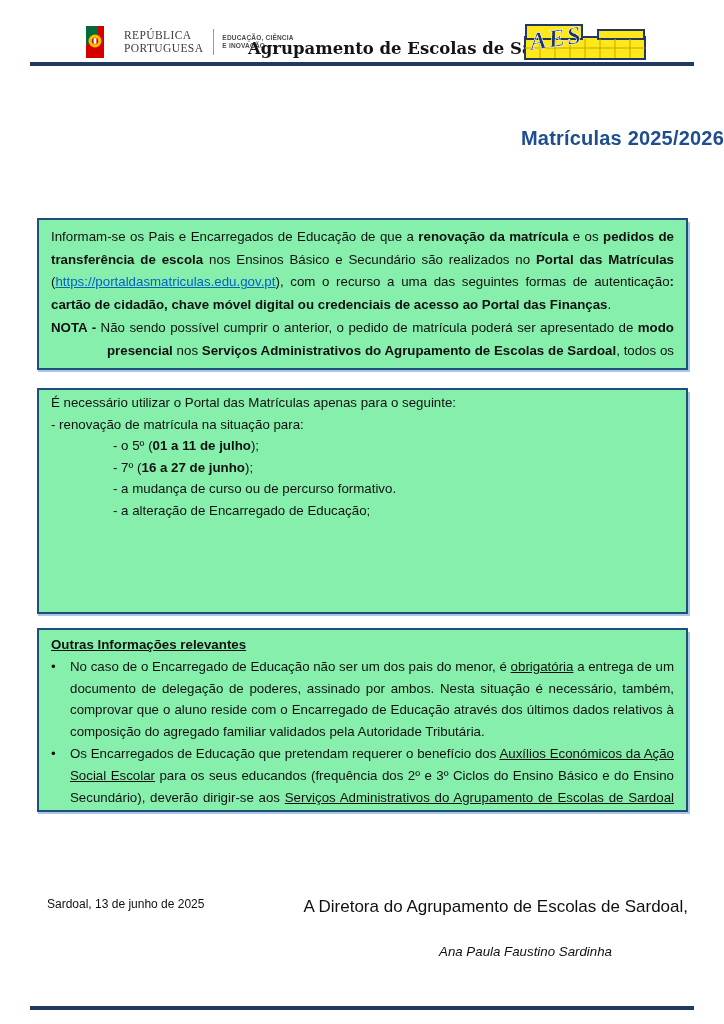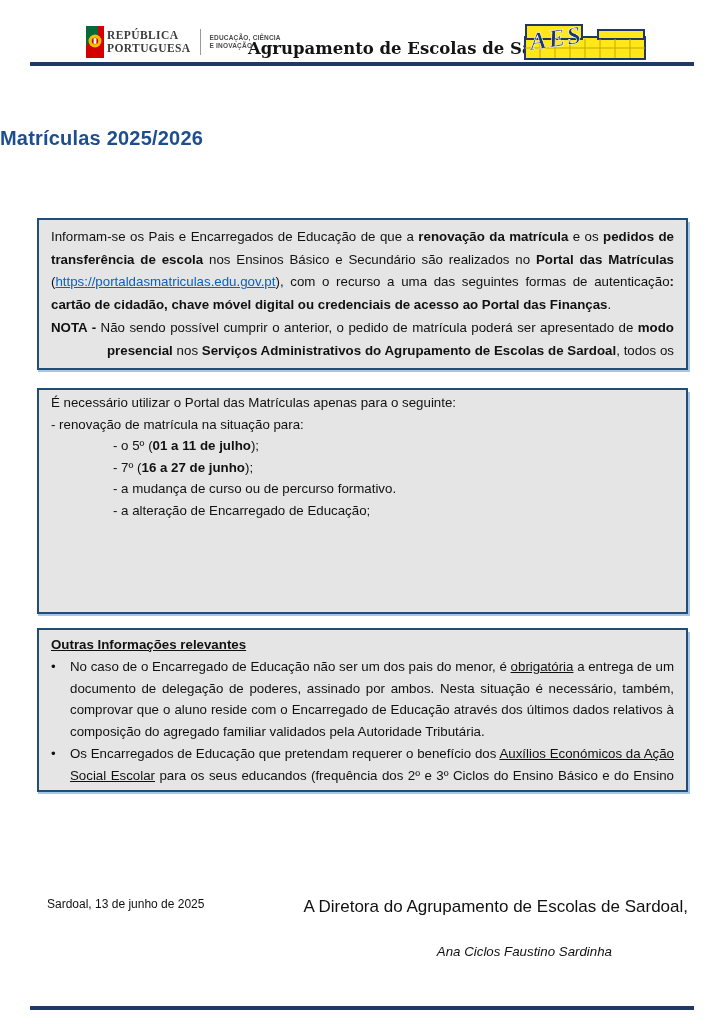--- a/index.html
+++ b/index.html
@@ -3,43 +3,43 @@
 <meta charset="utf-8">
 <style>
   html,body{margin:0;padding:0;background:#888;}
   .page{position:relative;width:724px;height:1024px;background:#fff;margin:0 auto;
         font-family:"Liberation Sans",sans-serif;color:#111;overflow:hidden;}
 
   
   .hdr{position:absolute;left:30px;top:22px;width:664px;height:40px;}
   .gov{position:absolute;left:56px;top:4px;display:flex;align-items:center;}
   .gov svg{display:block;}
-  .gov-txt{margin-left:3px;font-family:"Liberation Serif",serif;font-weight:bold;
+  .gov-txt{margin-left:20px;font-family:"Liberation Serif",serif;font-weight:normal;
            font-size:11.5px;line-height:13px;color:#3c3c3c;letter-spacing:.4px;}
   .gov-sep{width:1px;height:26px;background:#9a9a9a;margin:0 8px 0 10px;}
   .dept{font-size:6.5px;line-height:8px;color:#4a4a4a;font-weight:bold;letter-spacing:.2px;}
   .school{position:absolute;left:218px;top:17px;font-family:"DejaVu Serif","Liberation Serif",serif;
           font-weight:bold;font-size:16.5px;color:#141414;white-space:nowrap;}
   .aes{position:absolute;right:48px;top:0;}
   .hrule{position:absolute;left:30px;width:664px;height:4px;background:var(--navy,#1F3864);}
   .hrule.top{top:62px;}
   .hrule.bottom{top:1006px;}
 
   
-  .title{position:absolute;top:127px;left:0;width:100%;text-align:left;margin:0;
+  .title{position:absolute;top:127px;left:0;width:100%;text-align:right;margin:0;
          font-size:20px;font-weight:bold;color:var(--title_blue,#1F4E8F);letter-spacing:.2px;}
 
   
-  .box{position:absolute;left:37px;width:651px;box-sizing:border-box;background:#e5e5e5;
+  .box{position:absolute;left:37px;width:651px;box-sizing:border-box;background:#86efac;
        border:2px solid var(--border_blue,#1F4E79);
        box-shadow:0 3px 0 -1px var(--shadow_blue,#A8C6E8), 3px 3px 0 -1px var(--shadow_blue,#A8C6E8);
        padding:6px 12px;font-size:13.3px;overflow:hidden;}
   .box1{top:218px;height:152px;line-height:22.7px;}
   .box2{top:388px;height:226px;line-height:21.5px;padding-top:2px;}
-  .box3{top:628px;height:164px;line-height:21.8px;padding-top:4px;}
+  .box3{top:628px;height:184px;line-height:21.8px;padding-top:4px;}
   .box p{margin:0;}
   .j{text-align:justify;}
   .nota{padding-left:56px;text-indent:-56px;}
   .sub{padding-left:62px;}
   .hang{padding-left:21px;text-indent:-21px;}
   .b{font-weight:bold;}
   .u{text-decoration:underline;}
   .lnk{color:var(--link_blue,#0563C1);text-decoration:underline;cursor:pointer;}
   .bullet{display:flex;}
   .blt{width:19px;flex:none;}
@@ -120,16 +120,16 @@
       <p class="j"><span>No caso de o Encarregado de Educação não ser um dos pais do menor, é </span><span class="u">obrigatória</span><span> a entrega de um documento de delegação de poderes, assinado por ambos. Nesta situação é necessário, também, comprovar que o aluno reside com o Encarregado de Educação através dos últimos dados relativos à composição do agregado familiar validados pela Autoridade Tributária.</span></p>
     </div>
     <div class="bullet">
       <span class="blt">•</span>
       <p class="j"><span>Os Encarregados de Educação que pretendam requerer o benefício dos </span><span class="u">Auxílios Económicos da Ação Social Escolar</span><span> para os seus educandos (frequência dos 2º e 3º Ciclos do Ensino Básico e do Ensino Secundário), deverão dirigir-se aos </span><span class="u">Serviços Administrativos do Agrupamento de Escolas de Sardoal</span><span> </span><span class="b u">até ao dia 18 de julho</span><span>.</span></p>
     </div>
   </section>
 
   <p class="date">Sardoal, 13 de junho de 2025</p>
   <p class="signoff">A Diretora do Agrupamento de Escolas de Sardoal,</p>
-  <p class="signature">Ana Ciclos Faustino Sardinha</p>
+  <p class="signature">Ana Paula Faustino Sardinha</p>
 
   <div class="hrule bottom"></div>
 </div>
 
 </body></html>

